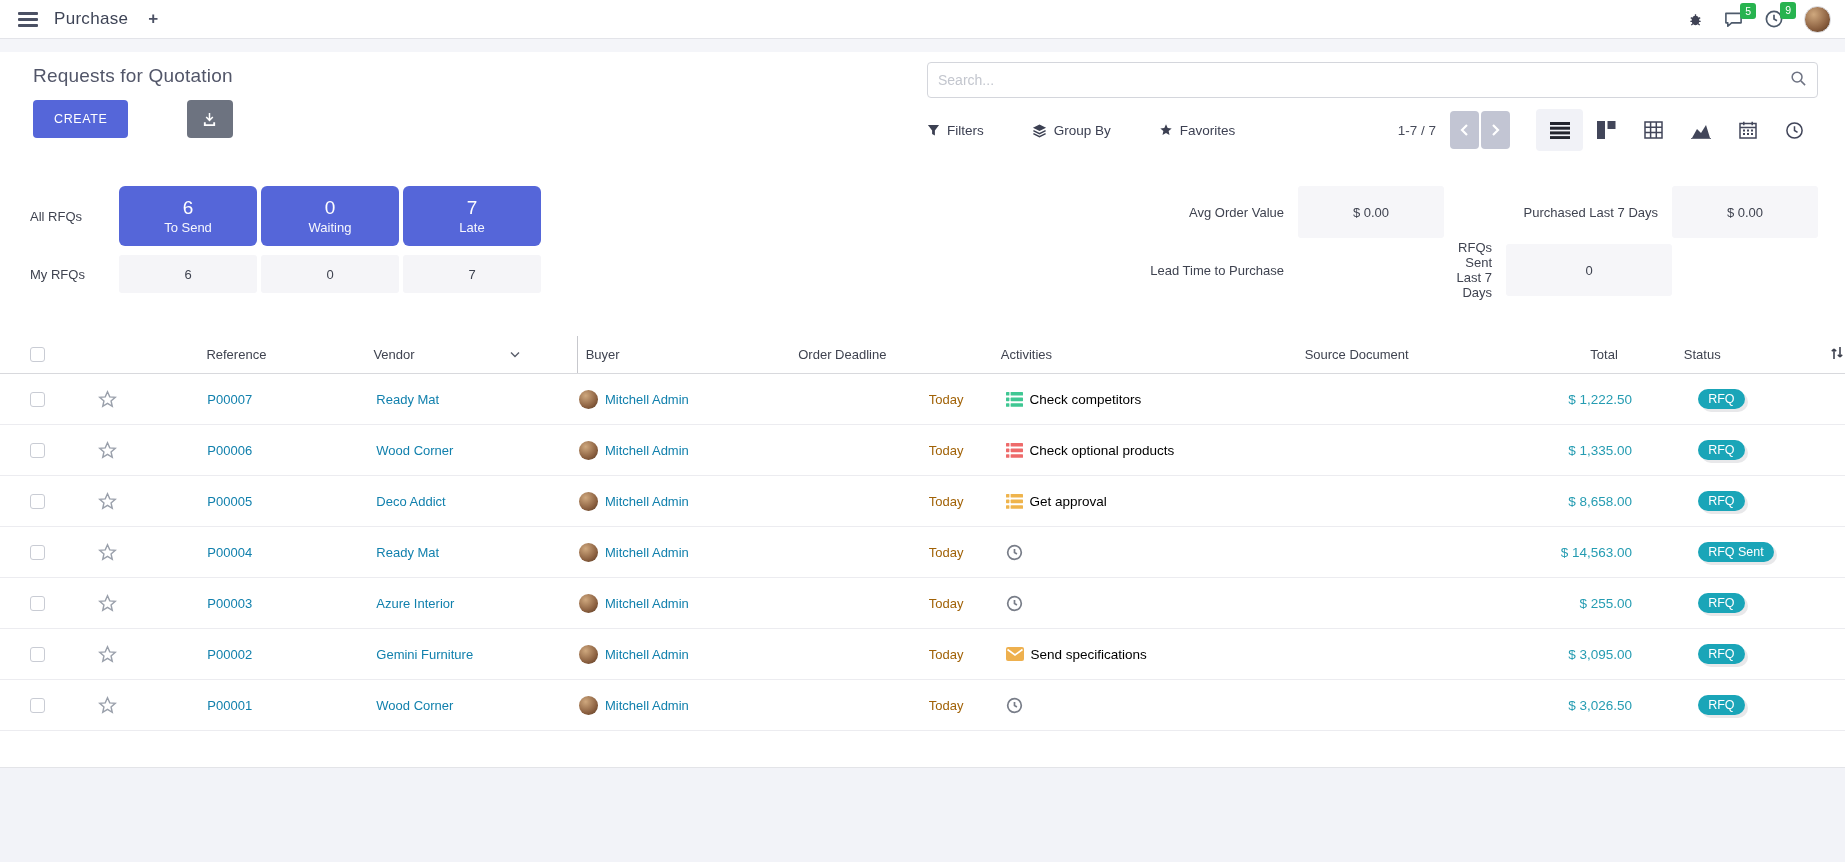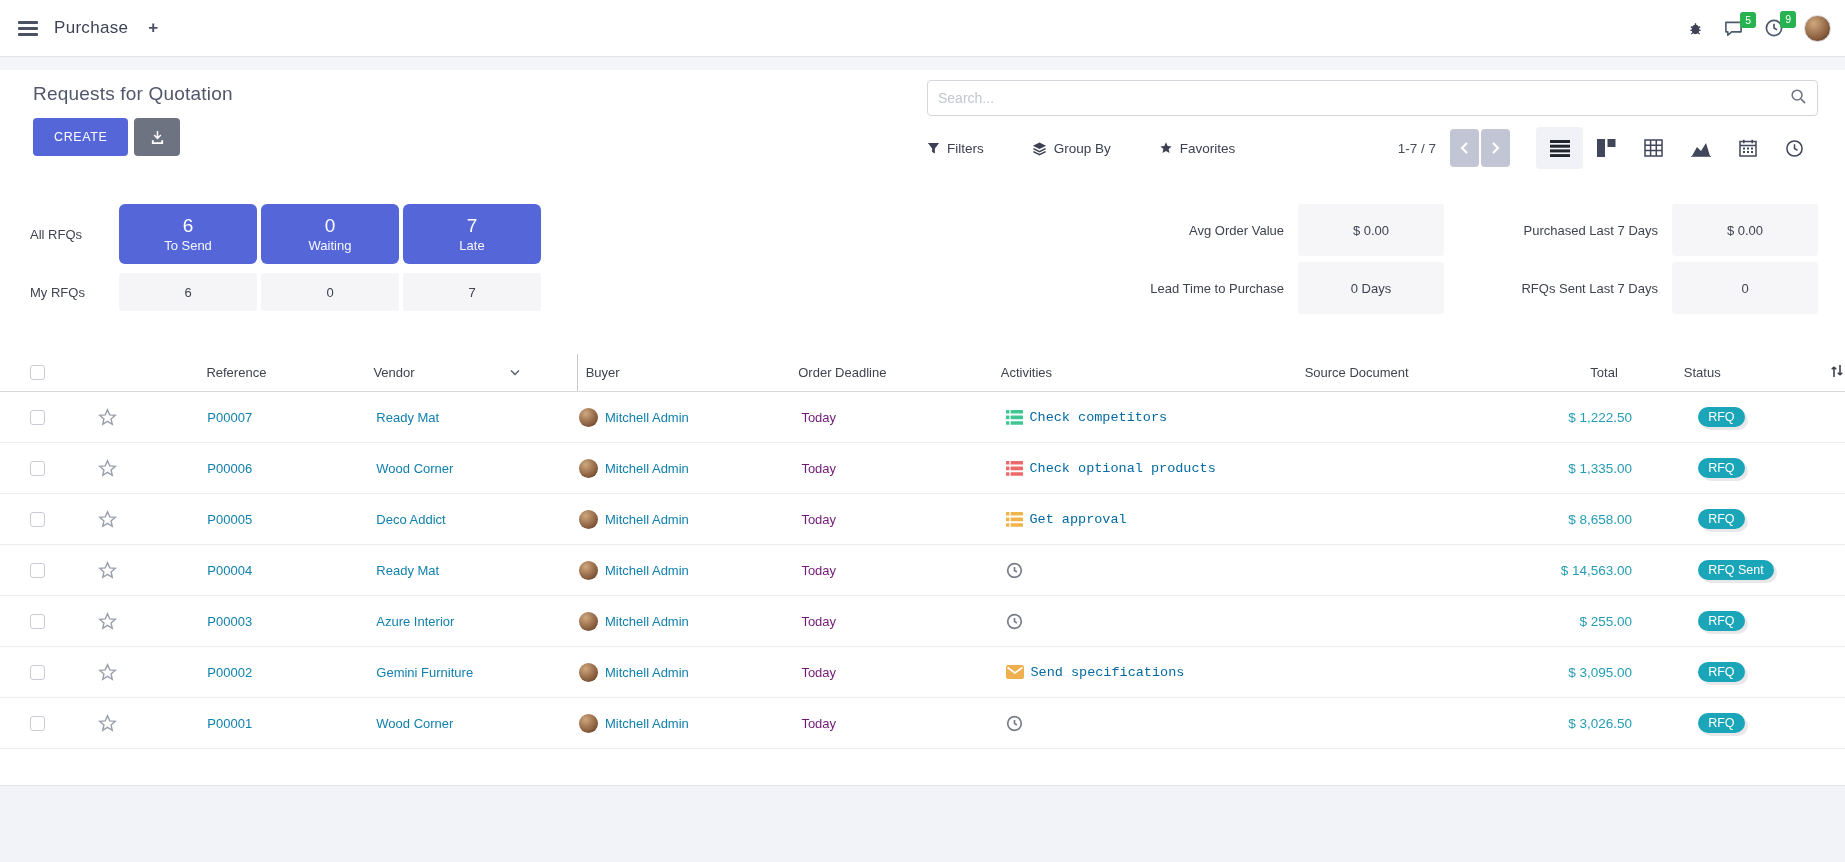--- a/index.html
+++ b/index.html
@@ -1,40 +1,40 @@
 <!DOCTYPE html>
 <html><head>
 <meta charset="utf-8">
 <style>
   * { margin:0; padding:0; box-sizing:border-box; }
   html,body { width:1845px; height:862px; overflow:hidden; }
   body { background:#f2f3f8; font-family:"Liberation Sans", sans-serif; color:#4a4e5c; font-size:13px; }
 
   
-  .topbar { height:57px; background:#fff; border-bottom:1px solid #e3e4e9; display:flex; align-items:center; justify-content:space-between; padding:0 14px 0 18px; }
+  .topbar { height:39px; background:#fff; border-bottom:1px solid #e3e4e9; display:flex; align-items:center; justify-content:space-between; padding:0 14px 0 18px; }
   .tb-left { display:flex; align-items:center; gap:16px; }
   .hamburger { width:20px; display:flex; flex-direction:column; gap:3px; cursor:pointer; }
   .hamburger span { height:3px; background:#4b5164; border-radius:1px; }
   .app-title { font-size:17px; color:#3e4456; letter-spacing:.3px; cursor:pointer; }
   .plus-btn { font-size:17px; font-weight:bold; color:#4b5164; cursor:pointer; padding:0 4px; }
   .tb-right { display:flex; align-items:center; gap:20px; }
   .tb-icon { position:relative; display:flex; align-items:center; cursor:pointer; color:#4d5a6b; }
   .badge-green { position:absolute; top:-7px; right:-12px; background:#27b34f; color:#fff; font-size:10.5px; line-height:1; padding:3px 5px; border-radius:3px; }
   .avatar-big { width:27px; height:27px; border-radius:50%; background:radial-gradient(circle at 35% 30%, #cfa87e, #8a5f3f 62%, #52351f); border:1px solid #d8d8dc; }
 
   .gap-band { height:13px; background:#f4f5f9; }
 
   
   .sheet { background:#fff; height:716px; border-bottom:1px solid #e3e4e8; }
 
   
   .control-panel { display:flex; justify-content:space-between; padding:10px 27px 0 33px; }
   .cp-left { display:flex; flex-direction:column; }
   .page-title { font-size:19px; font-weight:400; color:#525669; margin-top:3px; letter-spacing:.2px; }
-  .cp-buttons { display:flex; gap:6px; margin-top:13px; }
+  .cp-buttons { display:flex; gap:6px; margin-top:13px;justify-content:space-between; }
   .btn-create { background:#5566d9; color:#fff; border:none; border-radius:4px; height:38px; padding:0 21px; font-size:12.5px; letter-spacing:.6px; font-family:inherit; cursor:pointer; }
   .btn-export { background:#6d7380; color:#fff; border:none; border-radius:4px; height:38px; width:46px; display:flex; align-items:center; justify-content:center; cursor:pointer; }
   .cp-right { width:891px; display:flex; flex-direction:column; }
   .searchbox { height:36px; border:1px solid #d4d6dc; border-radius:4px; background:#fff; display:flex; align-items:center; padding:0 10px; }
   .searchbox input { flex:1; border:none; outline:none; font-size:14px; font-family:inherit; color:#555; }
   .searchbox input::placeholder { color:#c3c6ce; }
   .search-glass { color:#6e7383; }
   .cp-toolbar { display:flex; align-items:center; margin-top:13px; height:38px; }
   .tool-link { display:flex; align-items:center; gap:7px; color:#3c4052; font-size:13.5px; cursor:pointer; margin-right:48px; }
   .tool-link svg { color:#3c4052; }
@@ -73,23 +73,23 @@
   .col-source { width:229px; }
   .col-total { width:125px; text-align:right; padding-right:5px; }
   .col-status { width:150px; padding-left:18px; }
   .col-gear { flex:1; display:flex; justify-content:center; }
   .thead .col-buyer { border-left:1px solid #c7c8cd; padding-left:8px; align-self:stretch; align-items:center; }
   .thead .col-vendor { justify-content:space-between; padding-right:14px; cursor:pointer; }
   .thead .hcell { cursor:pointer; }
   .checkbox { width:15px; height:15px; border:1px solid #c9ccd4; border-radius:3px; background:#fff; cursor:pointer; }
   .star { color:#9aa0ab; cursor:pointer; display:flex; }
   .link { color:#1180ad; cursor:pointer; }
-  .deadline { color:#701a75; }
+  .deadline { color:#a16207;text-align:right; }
   .avatar-sm { width:19px; height:19px; border-radius:50%; background:radial-gradient(circle at 35% 30%, #cfa87e, #8a5f3f 62%, #52351f); flex:0 0 auto; }
-  .activity-label { color:#0369a1; font-size:13.5px; cursor:pointer;font-family:Liberation Mono, monospace; }
+  .activity-label { color:#000000; font-size:13.5px; cursor:pointer; }
   .act-clock { color:#787d88; display:flex; cursor:pointer; }
   .total-amt { color:#259cb2; font-size:13.5px; }
   .status-badge { display:inline-block; background:#1aa5b8; color:#fff; font-size:12.5px; padding:3px 10px; border-radius:20px; box-shadow:3px 3px 0 rgba(125,128,140,.18); }
   .footer-total { font-weight:bold; color:#383b45; font-size:13.5px; }
   .sort-caret { color:#5a5e6b; display:flex; }
 </style>
 </head>
 <body>
 
 <header class="topbar">
@@ -251,21 +251,20 @@
       <div class="stat-sub">0</div>
       <div class="stat-sub">7</div>
     </div>
     <div class="dash-right">
       <div class="kpi-label">Avg Order Value</div>
       <div class="kpi-value">$ 0.00</div>
       <div></div>
       <div class="kpi-label">Purchased Last 7 Days</div>
       <div class="kpi-value">$ 0.00</div>
       <div class="kpi-label">Lead Time to Purchase</div>
-      <div class="kpi-value">0 Days</div>
       <div></div>
       <div class="kpi-label">RFQs Sent Last 7 Days</div>
       <div class="kpi-value">0</div>
     </div>
   </section>
 
   <section class="rfq-table">
 
     <div class="trow thead">
       <div class="col-sel">

